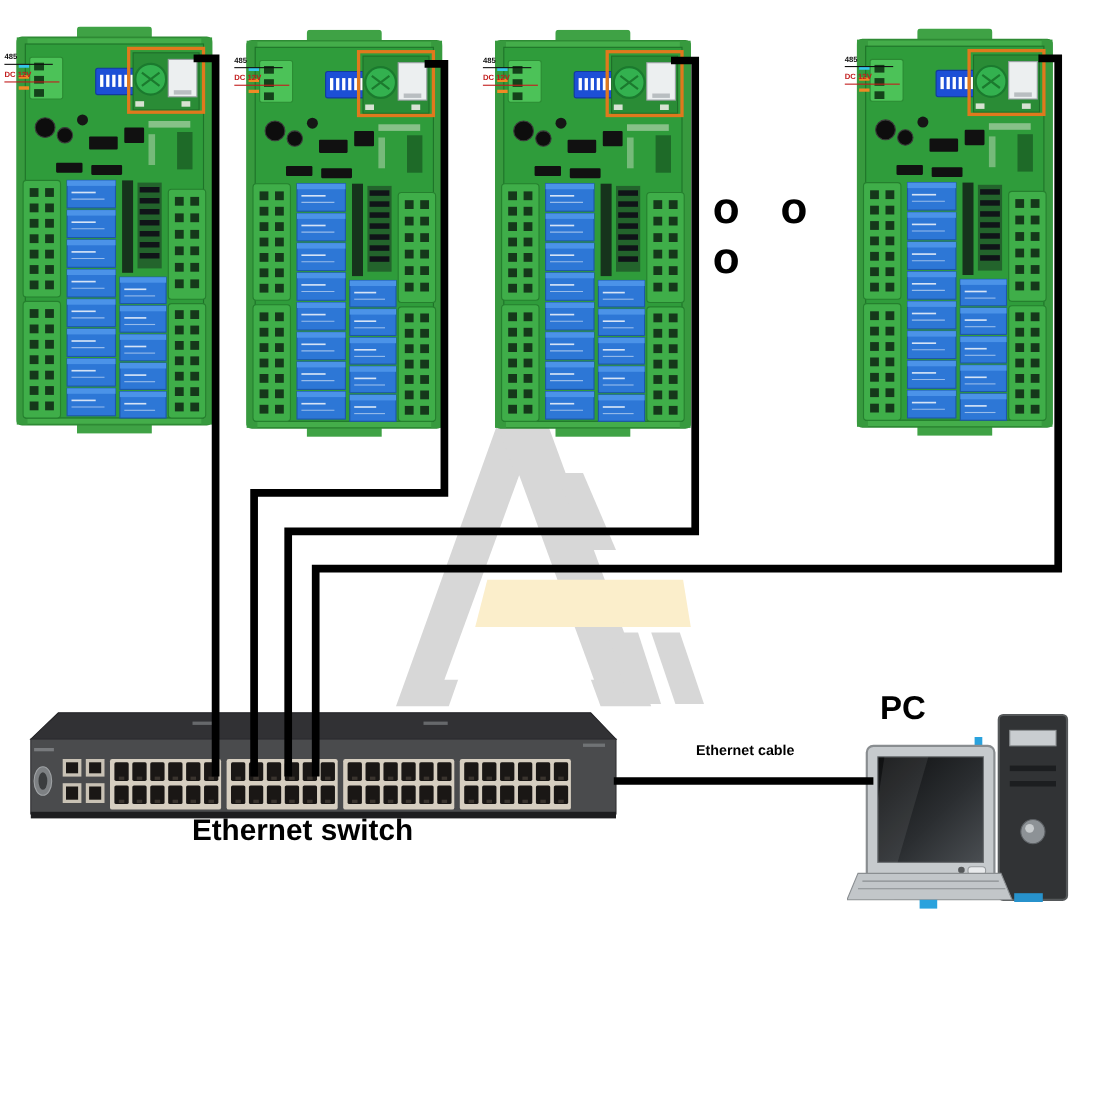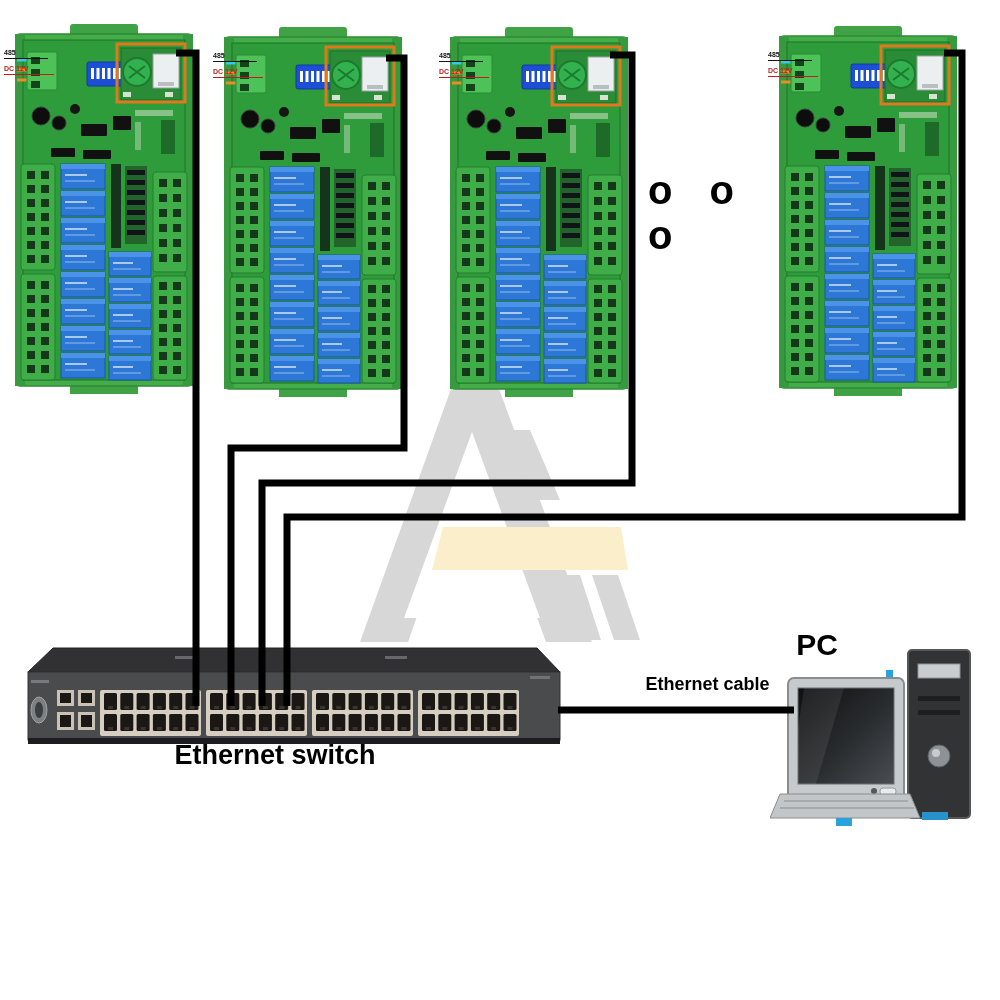--- a/index.html
+++ b/index.html
@@ -13,22 +13,22 @@
   .board{position:absolute;width:178px;height:372px;z-index:2;}
   .b1{left:15px;top:24px}.b2{left:224px;top:27px}.b3{left:450px;top:27px}.b4{left:779px;top:26px}
   .board-svg{width:100%;height:100%;}
   .tag{position:absolute;left:-11px;font-size:7px;font-weight:bold;line-height:1.4;
        border-bottom:1.5px solid currentColor;}
   .tag-485{top:24px;color:#111;width:44px;}
   .tag-dc{top:40px;color:#c21d1d;width:50px;}
   #cable-layer{z-index:4;}
   .txt{position:absolute;z-index:5;color:#000;font-weight:bold;}
   #lbl-switch{left:130px;top:740px;width:290px;text-align:center;font-size:27px;}
-  #lbl-cable{left:600px;top:674px;width:215px;text-align:center;font-size:18px;}
-  #lbl-pc{left:782px;top:628px;width:70px;text-align:center;font-size:30px;}
+  #lbl-cable{left:570px;top:674px;width:215px;text-align:center;font-size:13px;}
+  #lbl-pc{left:800px;top:628px;width:70px;font-size:30px;}
   #ellipsis{left:648px;top:168px;width:120px;font-size:40px;font-weight:900;
             letter-spacing:13px;color:#000;}
   #caption{left:90px;top:843px;width:700px;text-align:center;font-weight:bold;font-size:42px;}
   #caption .cap-line2{margin-top:28px;}
 </style>
 </head>
 <body>
 
 <svg width="0" height="0" style="position:absolute">
 <defs>

